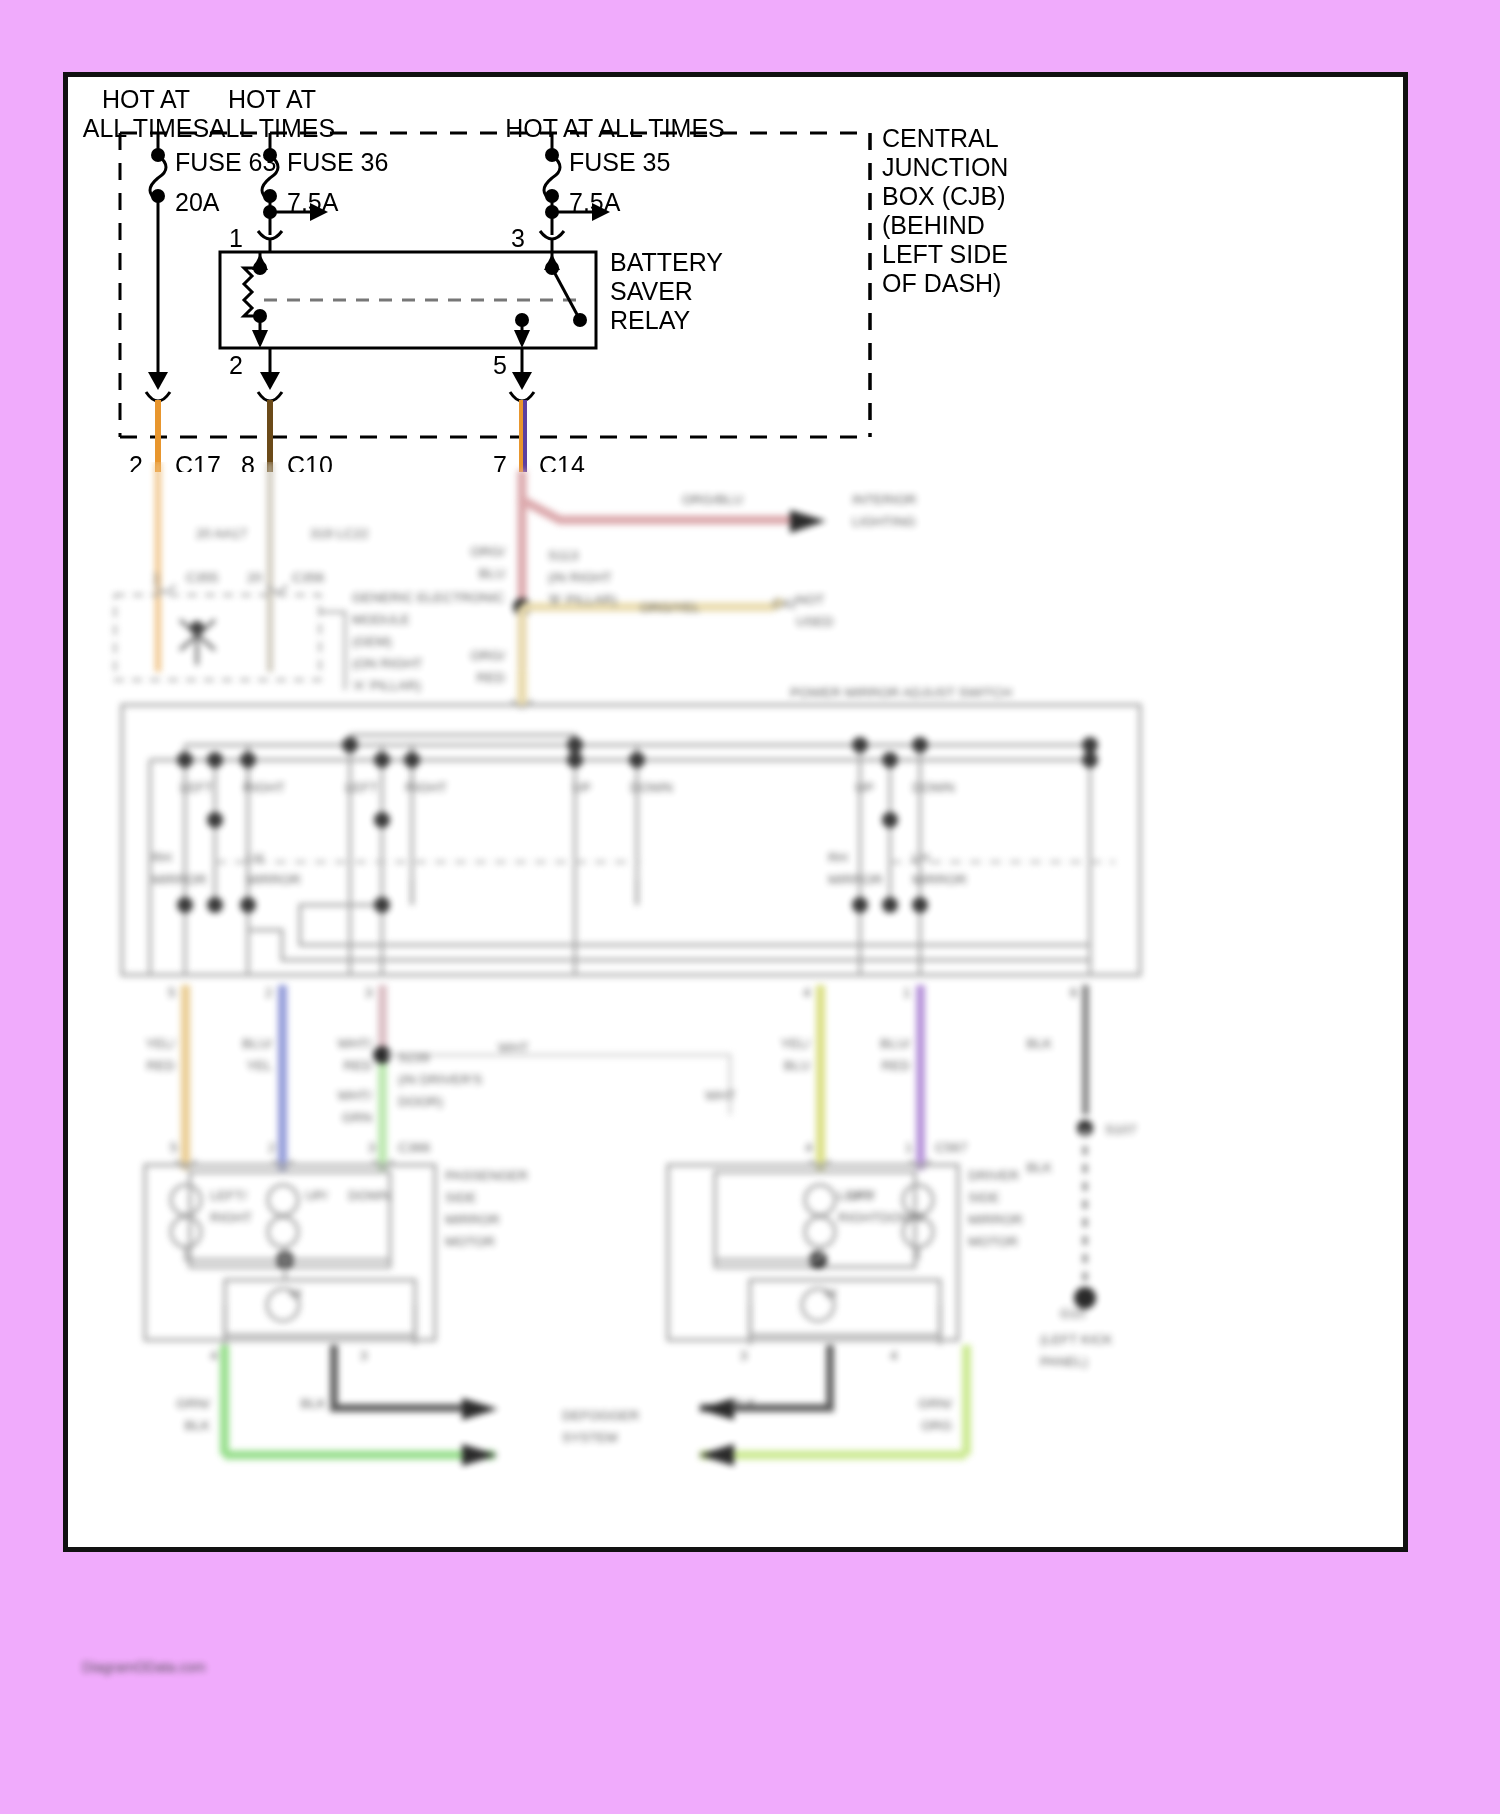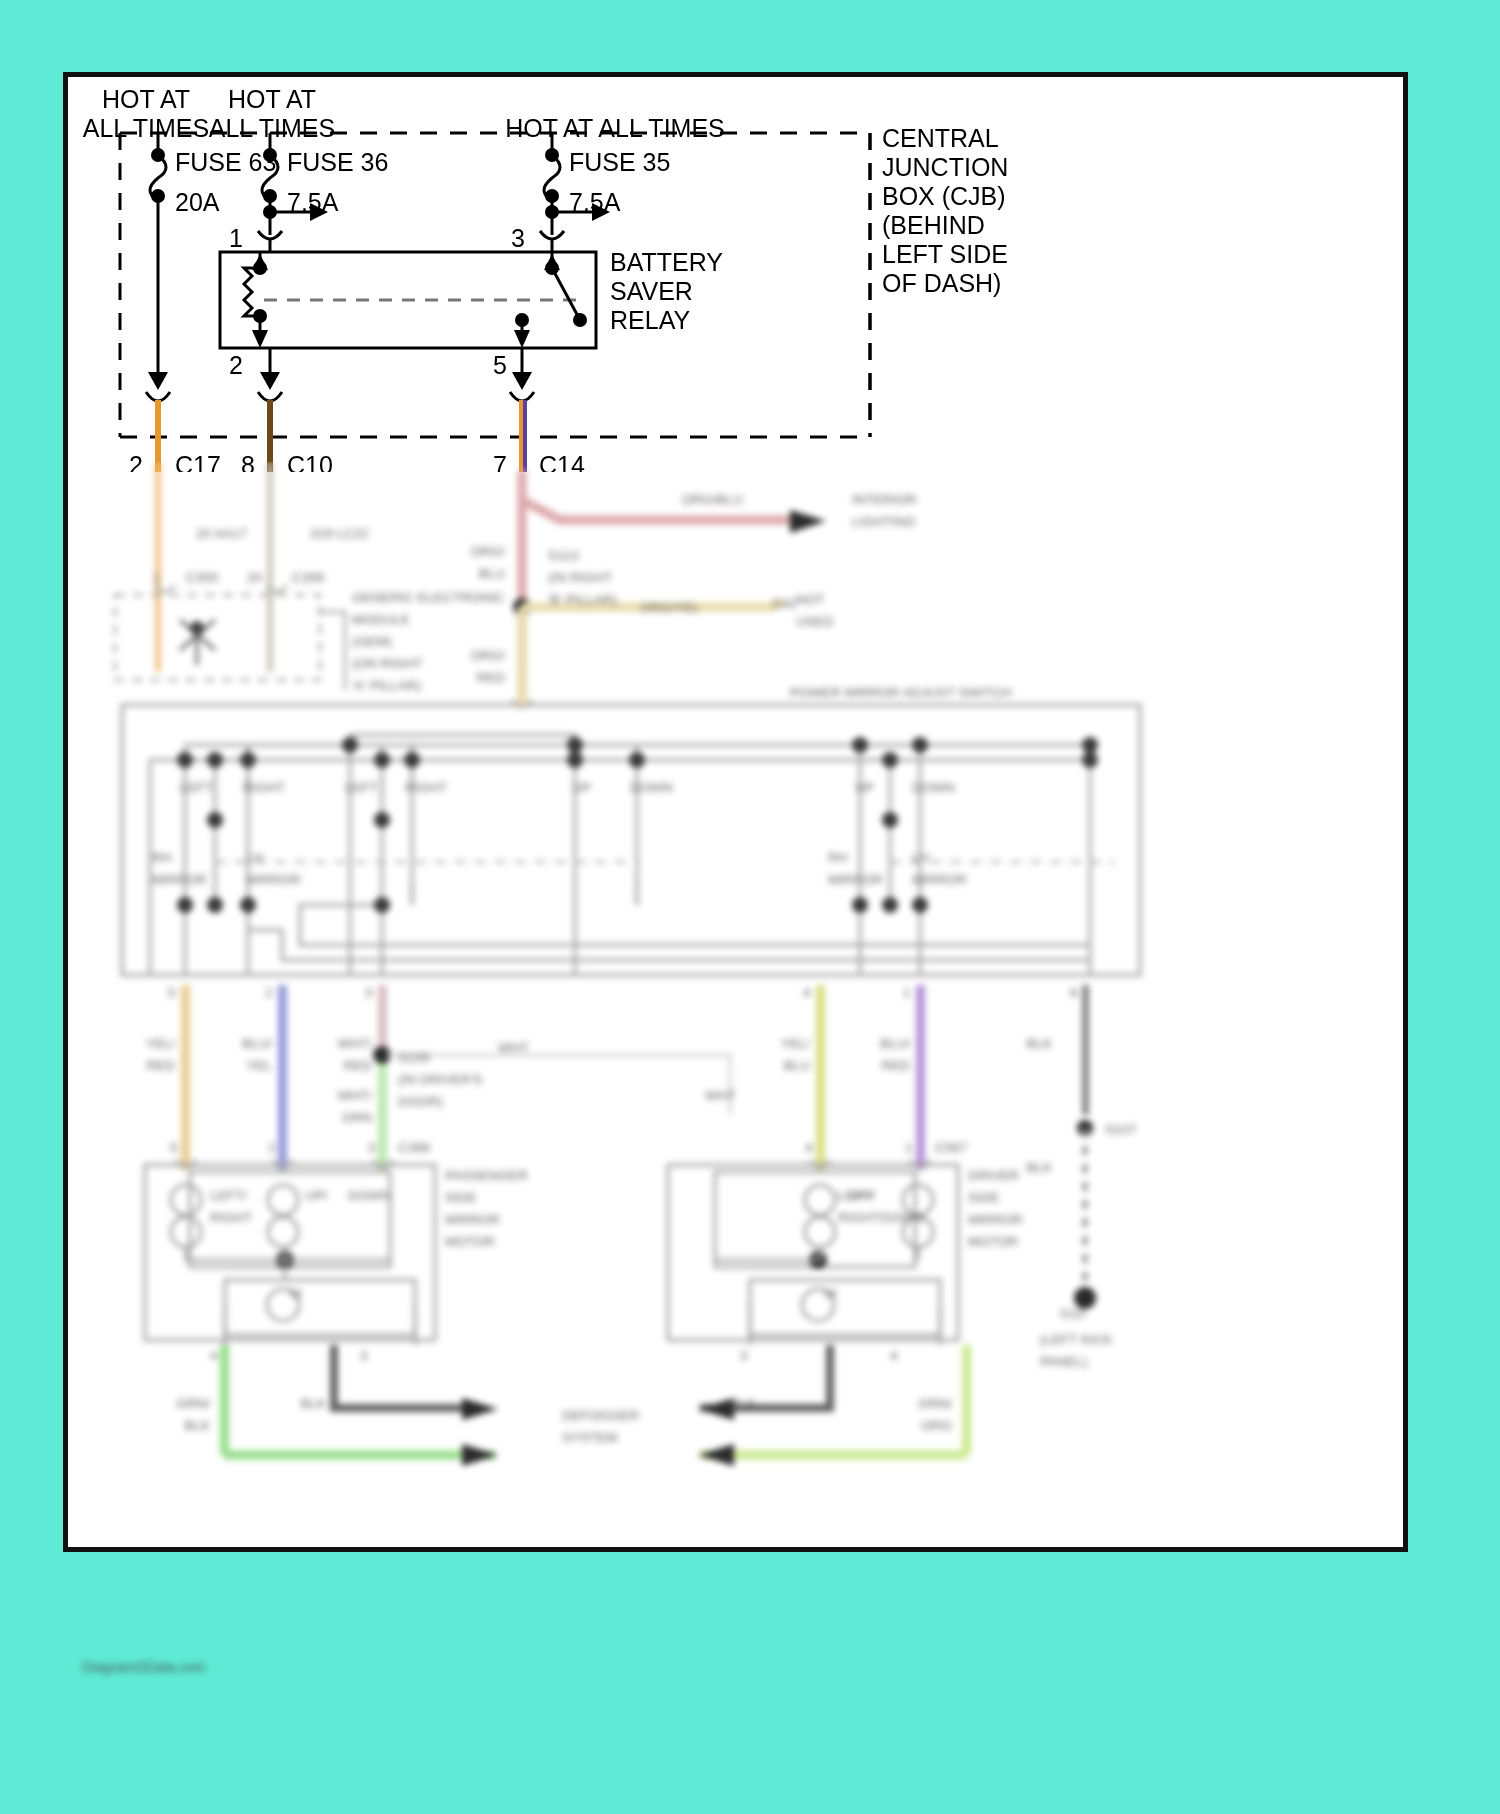--- a/index.html
+++ b/index.html
@@ -1,17 +1,17 @@
 <!DOCTYPE html>
 <html><head>
 <meta charset="utf-8">
 <style>
   html,body{margin:0;padding:0;background:#ffffff;}
   body{font-family:"Liberation Sans", sans-serif;}
-  #page{position:relative;width:1500px;height:1814px;background:#5eead4;overflow:hidden;}
+  #page{position:relative;width:1500px;height:1814px;background:#f0abfc;overflow:hidden;}
 
   
   #frame{position:absolute;left:63px;top:72px;width:1345px;height:1480px;
          border:5px solid #111;box-sizing:border-box;background:#fff;}
 
   
   .layer{position:absolute;left:0;top:0;width:1500px;height:1814px;}
   #sharp-clip{position:absolute;left:0;top:0;width:1500px;height:472px;overflow:hidden;}
   #blur-clip{position:absolute;left:0;top:462px;width:1500px;height:1352px;overflow:hidden;}
   #blur-clip .layer{top:-462px;filter:blur(3.1px);opacity:.93;}

